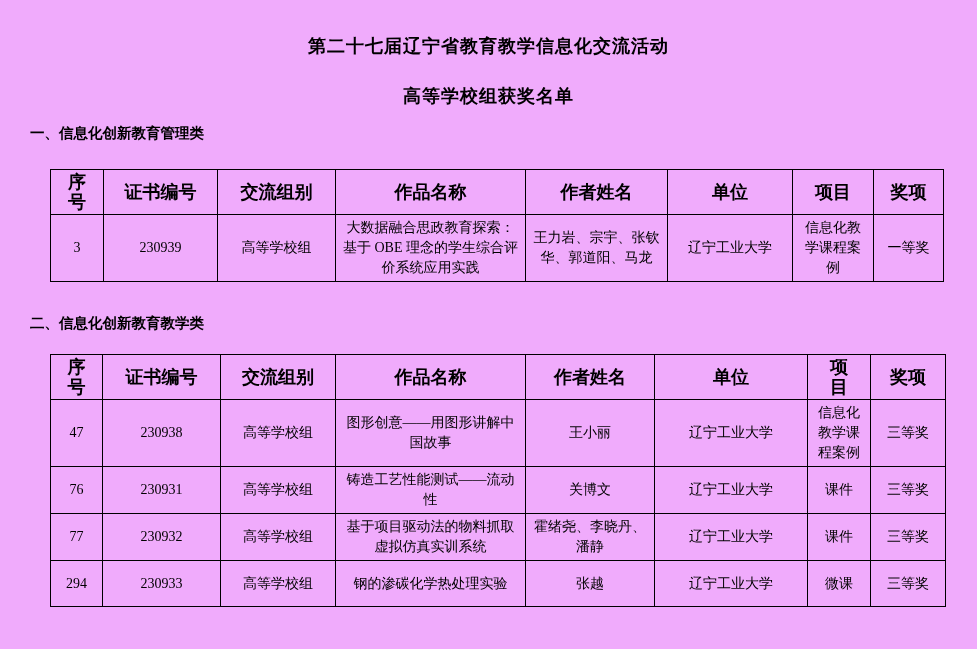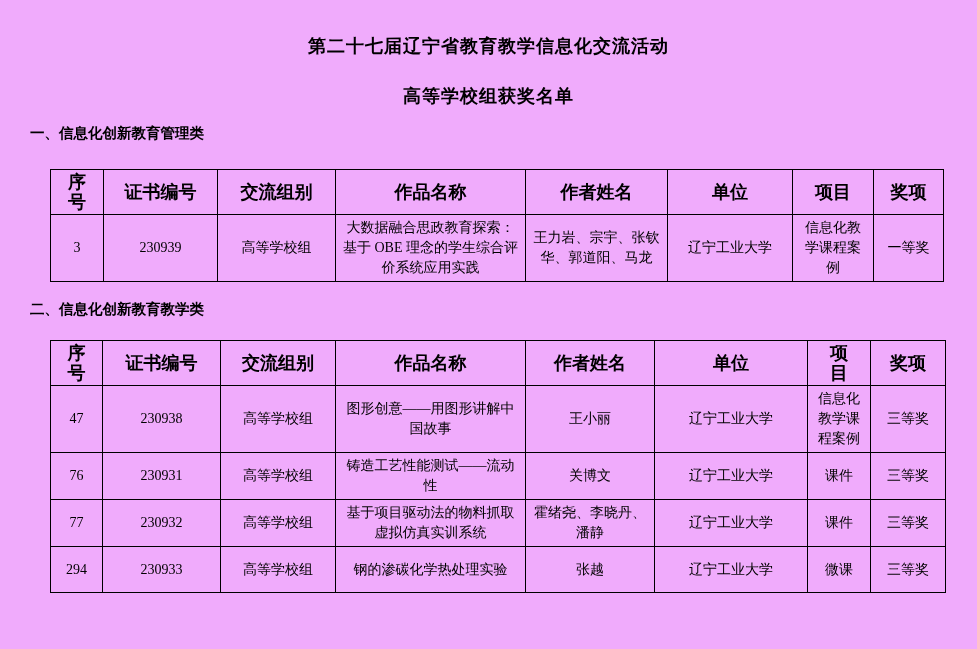--- a/index.html
+++ b/index.html
@@ -22,21 +22,21 @@
   .doc-title.line1 { padding-top: 34px; }
   .doc-title.line2 { padding-top: 26px; }
 
   .section-heading {
     font-family: "Liberation Sans", "DejaVu Sans", sans-serif;
     font-weight: bold;
     font-size: 14.5px;
     margin: 18px 0 0 30px;
   }
   .section-heading.first { margin-top: 16px; }
-  .section-heading.second { margin-top: 18px; }
+  .section-heading.second { margin-top: 32px; }
 
   table.award {
     border-collapse: collapse;
     table-layout: fixed;
     margin-left: 50px;
     width: 893px;
     font-size: 14px;
   }
   table.award.t1 { margin-top: 26px; }
   table.award.t2 { margin-top: 21px; }

